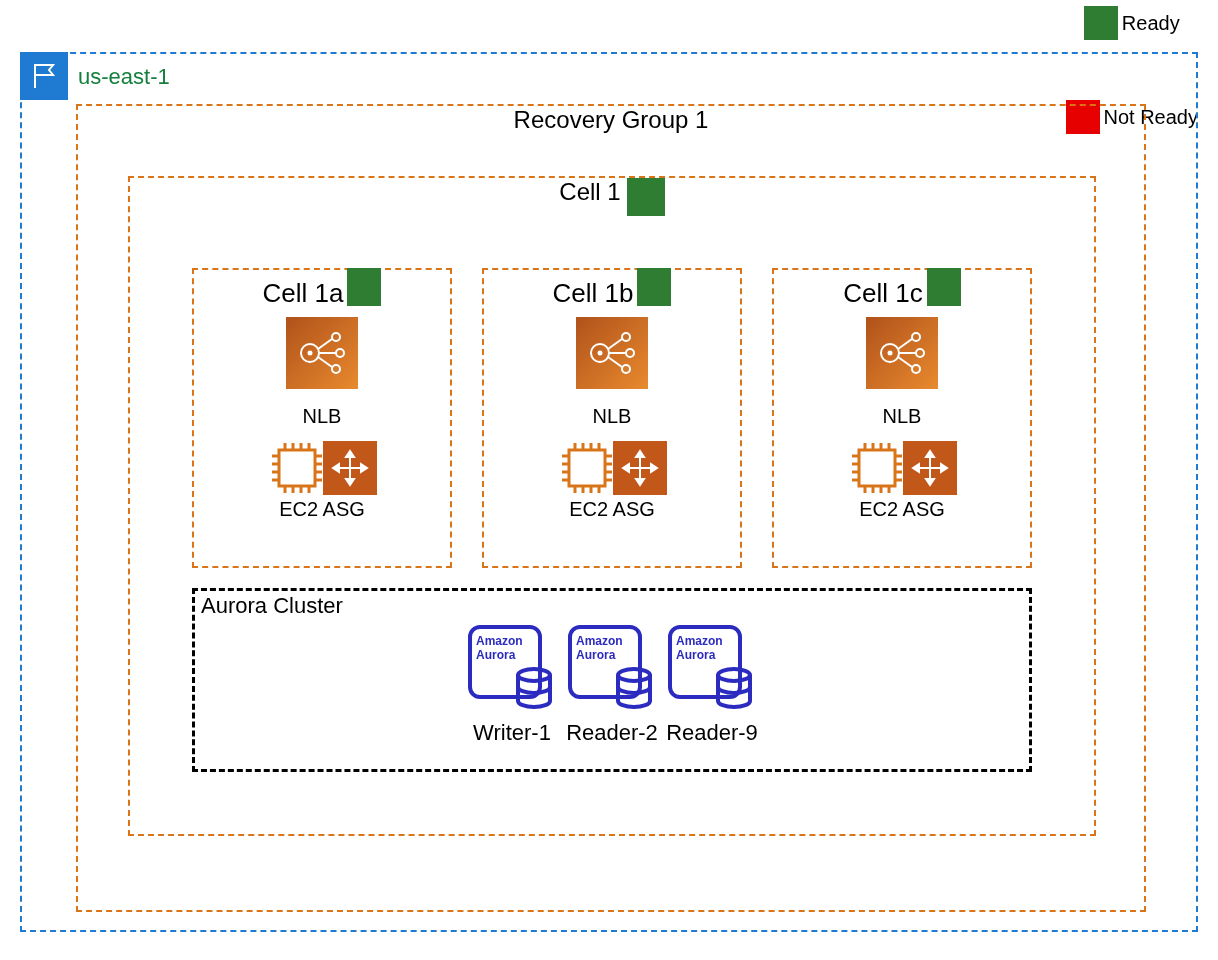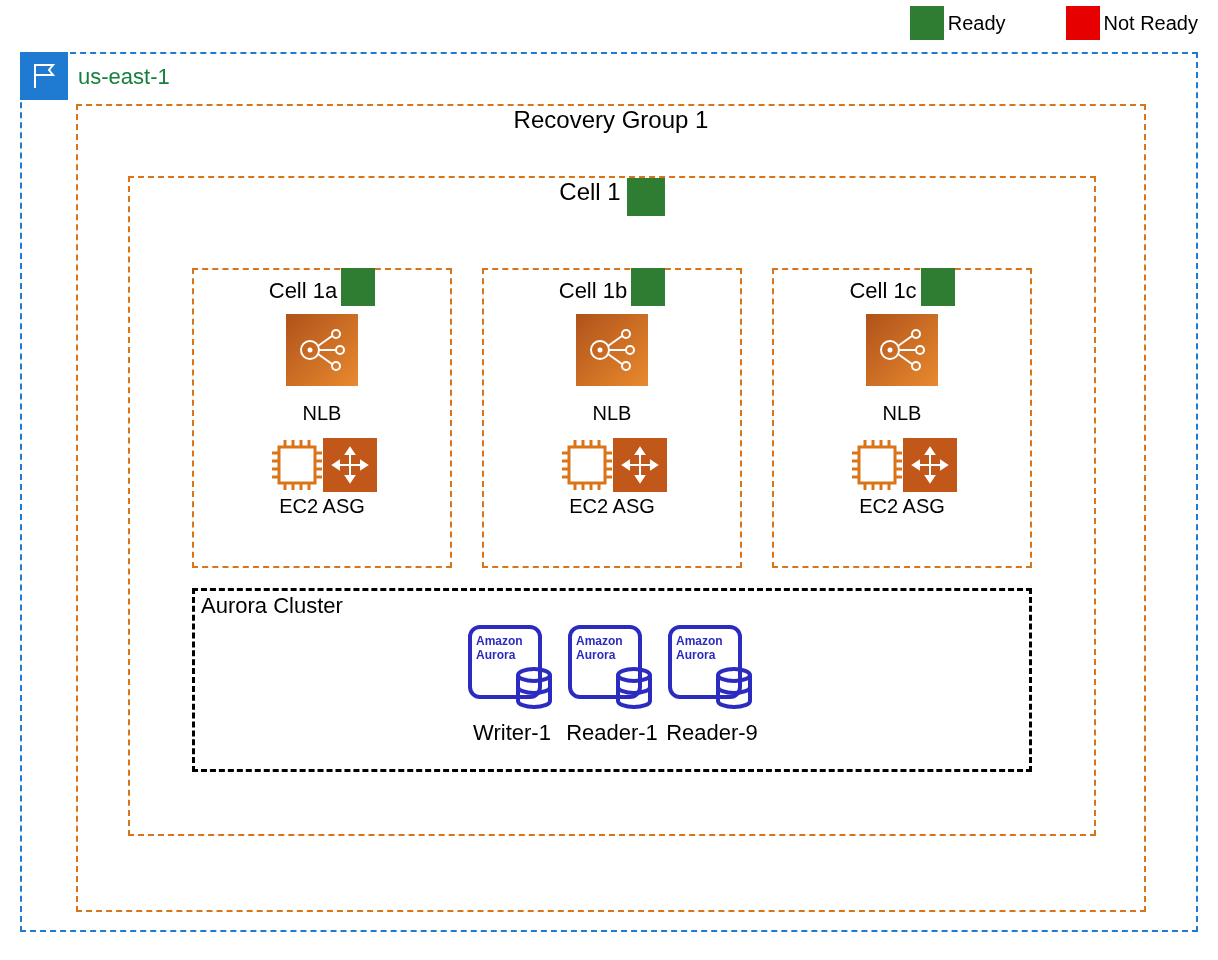--- a/index.html
+++ b/index.html
@@ -12,20 +12,21 @@
     font-size: 20px;
     color: #000;
   }
   .legend {
     position: absolute;
     top: 6px;
     right: 20px;
     display: flex;
     gap: 60px;
     align-items: center;
+    flex-direction: column;
   }
   .legend-item { display: flex; align-items: center; }
   .swatch { width: 34px; height: 34px; margin-right: 4px; }
   .swatch-green { background: #2e7d32; }
   .swatch-red { background: #e60000; }
 
   .region-box {
     position: absolute;
     top: 52px;
     left: 20px;
@@ -95,21 +96,21 @@
     text-align: center;
     position: relative;
   }
   .subcell-header {
     display: flex;
     justify-content: center;
     align-items: flex-start;
     position: relative;
     margin-top: 2px;
   }
-  .subcell-title { font-size: 22px; padding-top: 6px; }
+  .subcell-title { font-size: 26px; padding-top: 6px; }
   .subcell-status {
     width: 34px; height: 38px;
     background: #2e7d32;
     margin-left: 4px;
     margin-top: -4px;
   }
   .nlb-icon {
     width: 72px; height: 72px;
     margin: 8px auto 0;
     background: linear-gradient(135deg, #b0521a 0%, #e88a2e 100%);
@@ -382,21 +383,21 @@
             <svg class="aurora-icon" viewBox="0 0 100 92">
               <rect x="8" y="6" width="70" height="70" rx="10" ry="10" fill="none" stroke="#2b2bc0" stroke-width="4"></rect>
               <text x="14" y="24" font-size="12" font-weight="bold" fill="#2b2bc0">Amazon</text>
               <text x="14" y="38" font-size="12" font-weight="bold" fill="#2b2bc0">Aurora</text>
               <g fill="none" stroke="#2b2bc0" stroke-width="4">
                 <ellipse cx="72" cy="54" rx="16" ry="6"></ellipse>
                 <path d="M56 54 L56 80 A16 6 0 0 0 88 80 L88 54"></path>
                 <path d="M56 66 A16 6 0 0 0 88 66"></path>
               </g>
             </svg>
-            <div class="aurora-label">Reader-1</div>
+            <div class="aurora-label">Reader-2</div>
           </div>
           <div class="aurora-node">
             <svg class="aurora-icon" viewBox="0 0 100 92">
               <rect x="8" y="6" width="70" height="70" rx="10" ry="10" fill="none" stroke="#2b2bc0" stroke-width="4"></rect>
               <text x="14" y="24" font-size="12" font-weight="bold" fill="#2b2bc0">Amazon</text>
               <text x="14" y="38" font-size="12" font-weight="bold" fill="#2b2bc0">Aurora</text>
               <g fill="none" stroke="#2b2bc0" stroke-width="4">
                 <ellipse cx="72" cy="54" rx="16" ry="6"></ellipse>
                 <path d="M56 54 L56 80 A16 6 0 0 0 88 80 L88 54"></path>
                 <path d="M56 66 A16 6 0 0 0 88 66"></path>

